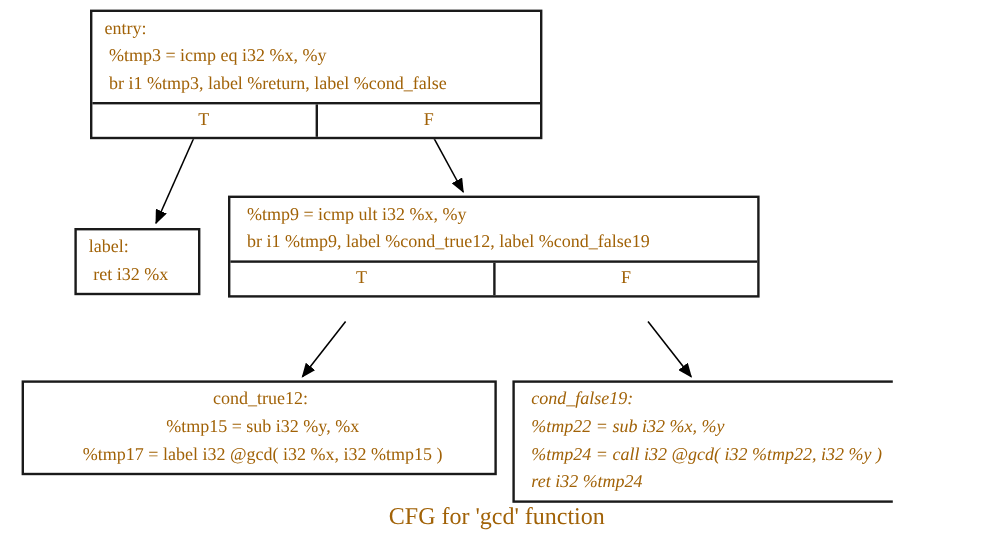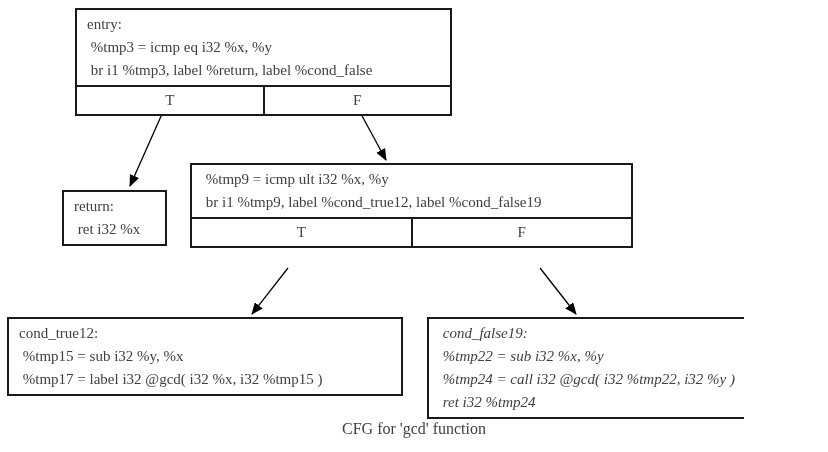--- a/index.html
+++ b/index.html
@@ -6,21 +6,21 @@
     margin: 0;
     padding: 0;
     background: #ffffff;
   }
   .canvas {
     position: relative;
     width: 744px;
     height: 452px;
     background: #ffffff;
     font-family: "Liberation Serif", "DejaVu Serif", serif;
-    color: #404040;
+    color: #a16207;
     overflow: hidden;
   }
   .edges-layer {
     position: absolute;
     left: 0; top: 0;
     width: 828px; height: 452px;
     pointer-events: none;
   }
   .node {
     position: absolute;
@@ -49,21 +49,21 @@
   }
   .port + .port {
     border-left: 2px solid #1a1a1a;
   }
   .caption {
     position: absolute;
     left: 0;
     top: 420px;
     width: 828px;
     text-align: center;
-    font-size: 16px;
+    font-size: 20px;
   }
 </style>
 </head>
 <body>
 
 <div class="canvas">
 
   <svg class="edges-layer" width="828" height="452" viewBox="0 0 828 452" xmlns="http://www.w3.org/2000/svg">
     <defs>
       <marker id="arrowhead" markerUnits="userSpaceOnUse" markerWidth="12" markerHeight="10" viewBox="0 0 12 10" refX="11" refY="5" orient="auto">
@@ -83,37 +83,37 @@
       <div class="line"> br i1 %tmp3, label %return, label %cond_false</div>
     </div>
     <div class="ports">
       <div class="port">T</div>
       <div class="port">F</div>
     </div>
   </div>
 
   <div class="node" style="left:62px; top:190px; width:105px;">
     <div class="node-body">
-      <div class="line">return:</div>
+      <div class="line">label:</div>
       <div class="line"> ret i32 %x</div>
     </div>
   </div>
 
   <div class="node" style="left:190px; top:163px; width:443px;">
     <div class="node-body">
       <div class="line"> %tmp9 = icmp ult i32 %x, %y</div>
       <div class="line"> br i1 %tmp9, label %cond_true12, label %cond_false19</div>
     </div>
     <div class="ports">
       <div class="port">T</div>
       <div class="port">F</div>
     </div>
   </div>
 
-  <div class="node" style="left:7px; top:317px; width:396px;">
+  <div class="node" style="left:18px; top:317px; width:396px;text-align:center;">
     <div class="node-body">
       <div class="line">cond_true12:</div>
       <div class="line"> %tmp15 = sub i32 %y, %x</div>
       <div class="line"> %tmp17 = label i32 @gcd( i32 %x, i32 %tmp15 )</div>
     </div>
   </div>
 
   <div class="node" style="left:427px; top:317px; width:391px;font-style:italic;">
     <div class="node-body">
       <div class="line"> cond_false19:</div>

